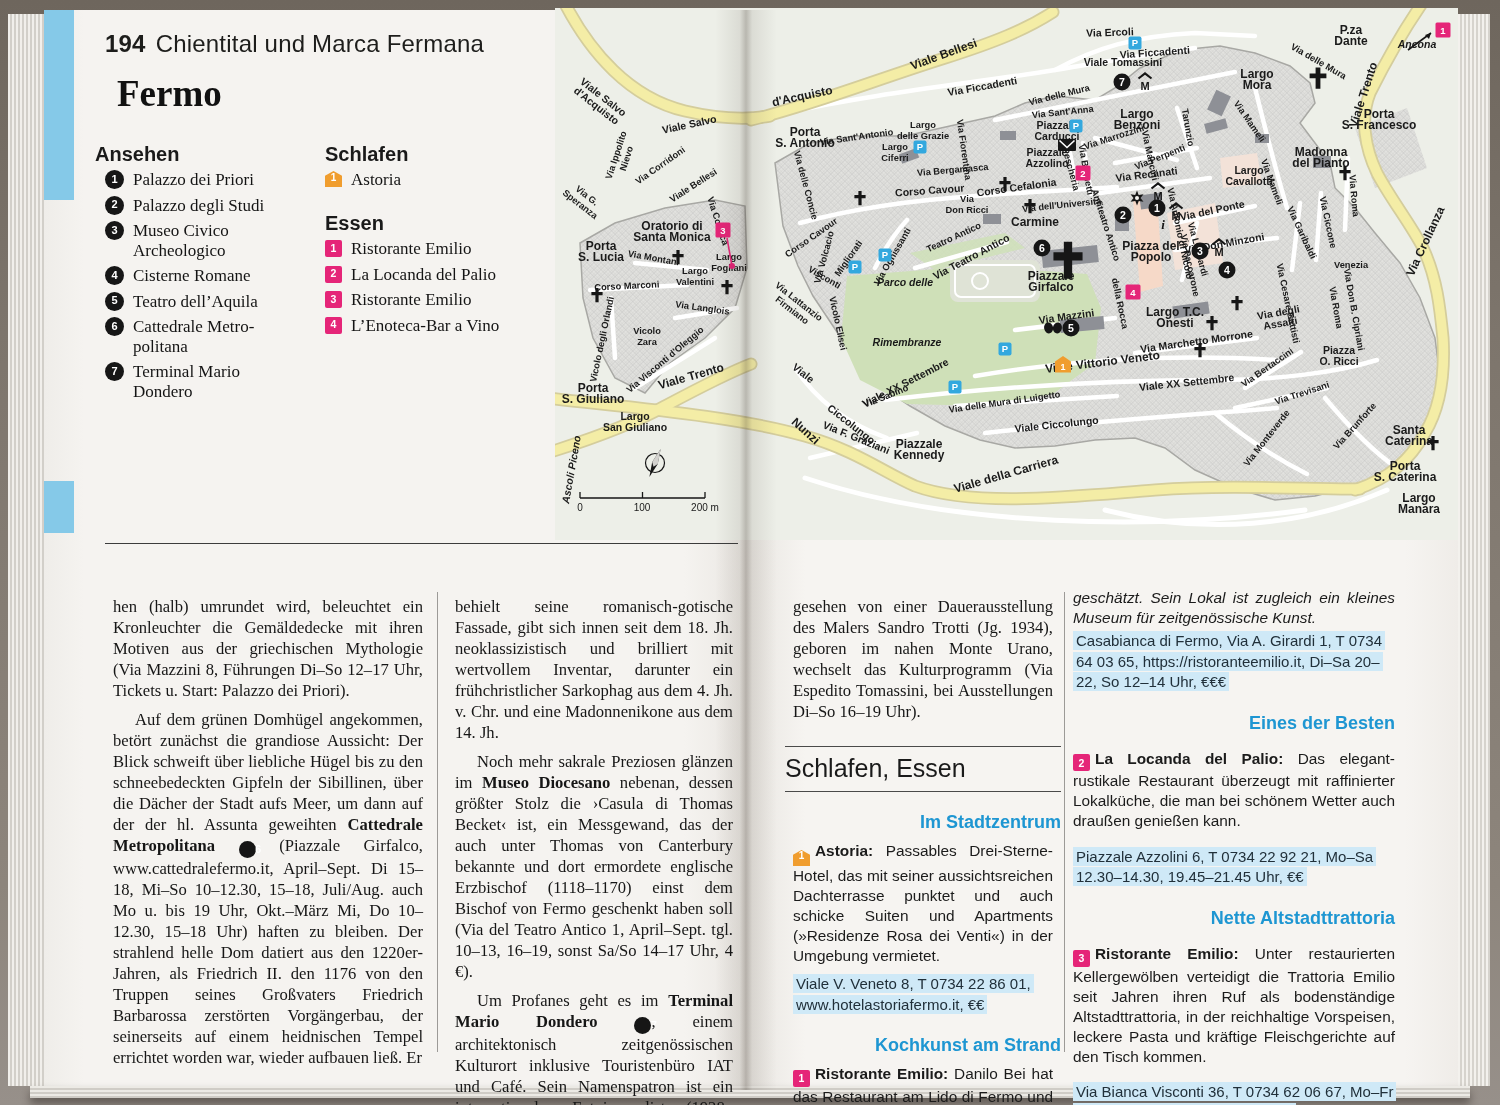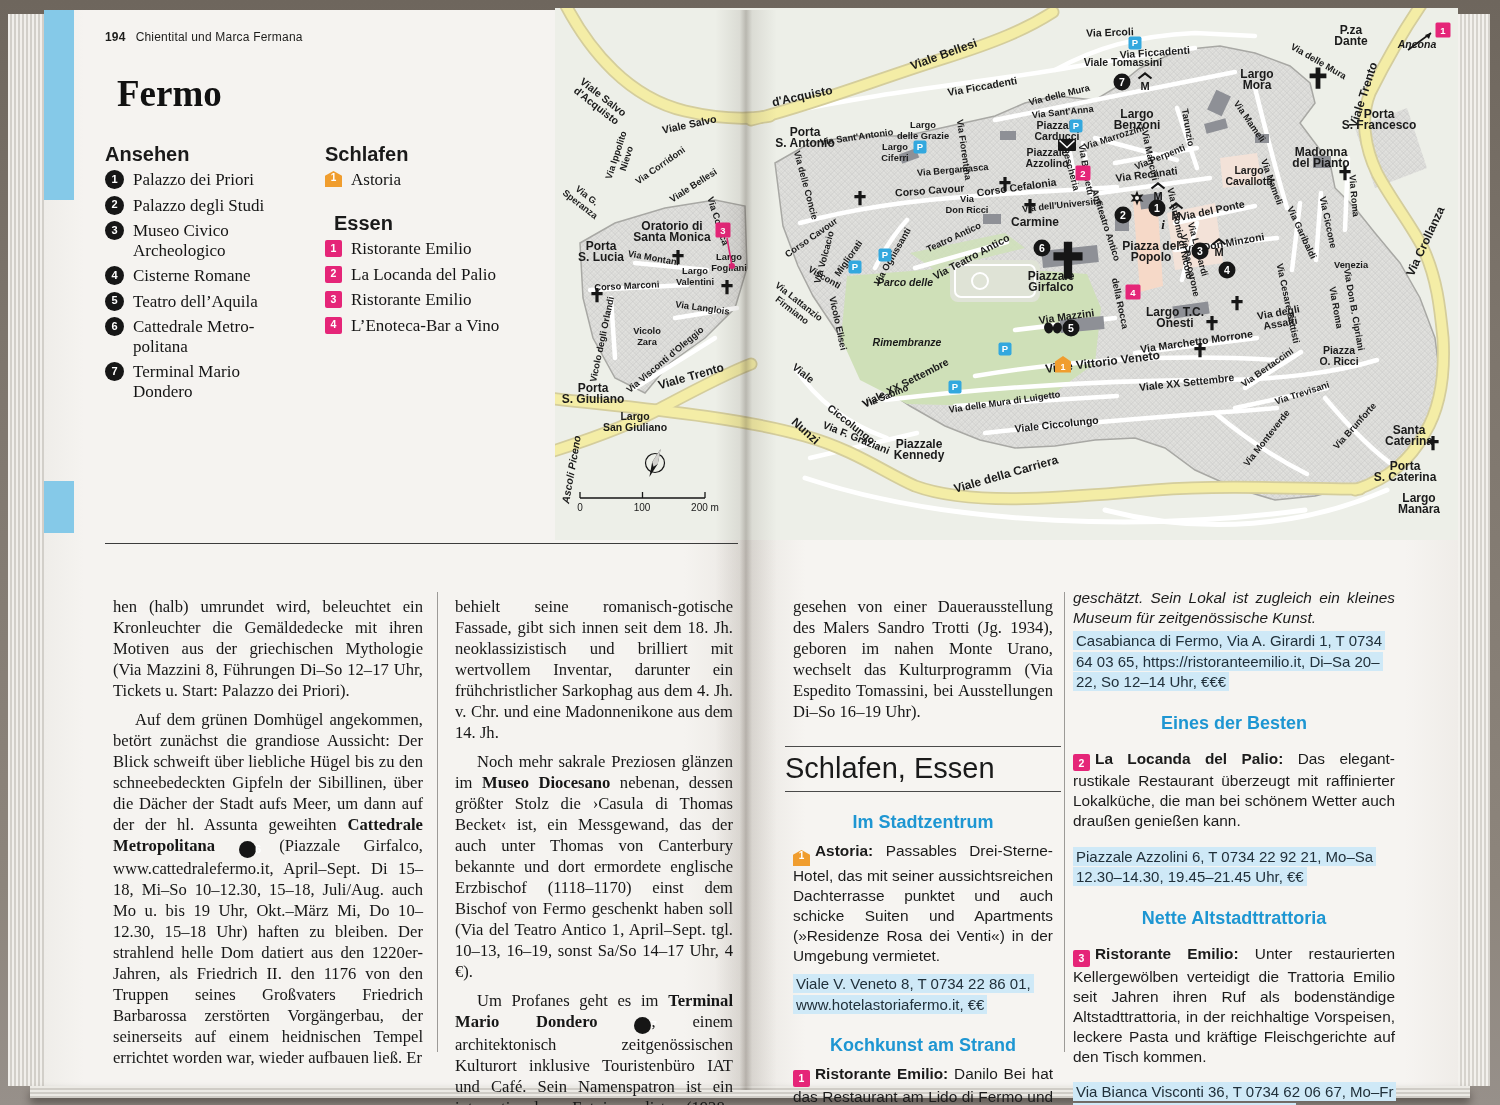--- a/index.html
+++ b/index.html
@@ -16,21 +16,21 @@
   .stack-right{position:absolute;left:1458px;top:14px;width:32px;height:1072px;
     background:repeating-linear-gradient(90deg,#f3f1ed 0 2px,#d6d3cd 2px 4px);}
   .stack-bottom{position:absolute;left:30px;top:1086px;width:1440px;height:12px;
     background:repeating-linear-gradient(180deg,#eceae5 0 2px,#cfccc6 2px 4px);
     box-shadow:0 6px 9px rgba(30,25,20,.45);}
   .spine{position:absolute;left:715px;top:10px;width:62px;height:1080px;z-index:5;pointer-events:none;
     background:linear-gradient(90deg,rgba(60,50,40,0) 0%,rgba(60,50,40,.10) 40%,rgba(50,40,30,.28) 50%,rgba(60,50,40,.10) 60%,rgba(60,50,40,0) 100%);}
   .margin-tab{position:absolute;left:44px;width:30px;background:#85c9e8;z-index:4;}
   
   .abs{position:absolute;z-index:6;}
-  .runhead{left:105px;top:30px;font-size:12px;color:#1d1d1b;letter-spacing:.2px;}
+  .runhead{left:105px;top:30px;font-size:24px;color:#1d1d1b;letter-spacing:.2px;}
   .runhead b{margin-right:10px;}
   .city-title{left:105px;top:72px;font-family:"Liberation Serif",serif;font-weight:700;
     font-size:37px;color:#111;margin-left:12px;}
   .listhead{font-size:20px;font-weight:700;color:#1a1a1a;}
   .plist{width:215px;}
   .plist .row{display:flex;gap:9px;margin-bottom:6px;font-family:"Liberation Serif",serif;
     font-size:17px;line-height:19.5px;color:#141414;align-items:flex-start;}
   .plist .lbl{white-space:pre-line;}
   .dot{flex:0 0 auto;width:19px;height:19px;border-radius:50%;background:#161616;color:#fff;
     font-family:"Liberation Sans",sans-serif;font-size:11px;font-weight:700;display:inline-flex;
@@ -45,25 +45,25 @@
   .hr{position:absolute;height:0;border-top:1.4px solid #3c3c3c;z-index:6;}
   .vr{position:absolute;width:0;border-left:1px solid #9c9a97;z-index:6;}
   
   .bodycol{font-family:"Liberation Serif",serif;font-size:16.6px;line-height:21px;color:#161616;
     text-align:justify;hyphens:auto;}
   .bodycol p{margin:8px;}
   .bodycol p.ind{text-indent:22px;}
   .sref{display:inline-flex;width:17px;height:17px;border-radius:50%;background:#161616;color:#fff;
     font-family:"Liberation Sans",sans-serif;font-size:10.5px;font-weight:700;align-items:center;
     justify-content:center;vertical-align:-2px;}
-  .secthead{font-family:"Liberation Sans",sans-serif;font-weight:400;font-size:29px;color:#1a1a1a;
+  .secthead{font-family:"Liberation Sans",sans-serif;font-weight:400;font-size:25px;color:#1a1a1a;
     padding:11px 0 12px 0;border-top:1.4px solid #4a4a4a;border-bottom:1.4px solid #4a4a4a;
     margin:24px 0 16px 0;text-align:left;}
   .subhead{font-family:"Liberation Sans",sans-serif;font-weight:700;font-size:18px;color:#1e96d2;
-    margin:20px 0 4px 0;text-align:center;text-indent:0;}
+    margin:20px 0 4px 0;text-align:right;text-indent:0;}
   .entry{font-family:"Liberation Sans",sans-serif;font-size:15.4px;line-height:20px;color:#1b1b1b;
     text-align:justify;}
   .entry .house,.entry .sq{display:inline-flex;vertical-align:-3px;margin-right:5px;}
   .addr{font-family:"Liberation Sans",sans-serif;font-size:15px;line-height:20.5px;color:#21303a;
     margin:3px 0 0 0;text-align:left;}
   .hl{background:#cfe9f7;box-decoration-break:clone;-webkit-box-decoration-break:clone;padding:1px 3px;}
   
   #mapsvg{position:absolute;left:555px;top:8px;z-index:2;}
   .ml{font-family:"Liberation Sans",sans-serif;font-size:10.5px;font-weight:700;fill:#1a1a1a;
     text-anchor:middle;}
@@ -462,21 +462,21 @@
   <div class="stack-right"></div>
   <div class="stack-bottom"></div>
   <div class="margin-tab" style="top:10px;height:190px;"></div>
   <div class="margin-tab" style="top:481px;height:52px;"></div>
 
   <div class="abs runhead">
     <b>194</b><span>Chientital und Marca Fermana</span>
   </div>
   <div class="abs city-title">Fermo</div>
 
-  <div class="abs listhead" style="left:105px;top:143px;">Ansehen</div>
+  <div class="abs listhead" style="left:95px;top:143px;">Ansehen</div>
   <div class="abs plist" id="ansehen-list" style="left:105px;top:170px;">
       <div class="row">
         <span class="dot">1</span>
         <span class="lbl">Palazzo dei Priori</span>
       </div>
       <div class="row">
         <span class="dot">2</span>
         <span class="lbl">Palazzo degli Studi</span>
       </div>
       <div class="row">
@@ -505,21 +505,21 @@
     </div>
 
   <div class="abs listhead" style="left:325px;top:143px;">Schlafen</div>
   <div class="abs plist" id="schlafen-list" style="left:325px;top:170px;">
       <div class="row">
         <span class="house">1</span>
         <span class="lbl">Astoria</span>
       </div>
     </div>
 
-  <div class="abs listhead" style="left:325px;top:212px;margin-left:9px;">Essen</div>
+  <div class="abs listhead" style="left:325px;top:212px;">Essen</div>
   <div class="abs plist" id="essen-list" style="left:325px;top:239px;">
       <div class="row">
         <span class="sq">1</span>
         <span class="lbl">Ristorante Emilio</span>
       </div>
       <div class="row">
         <span class="sq">2</span>
         <span class="lbl">La Locanda del Palio</span>
       </div>
       <div class="row">

